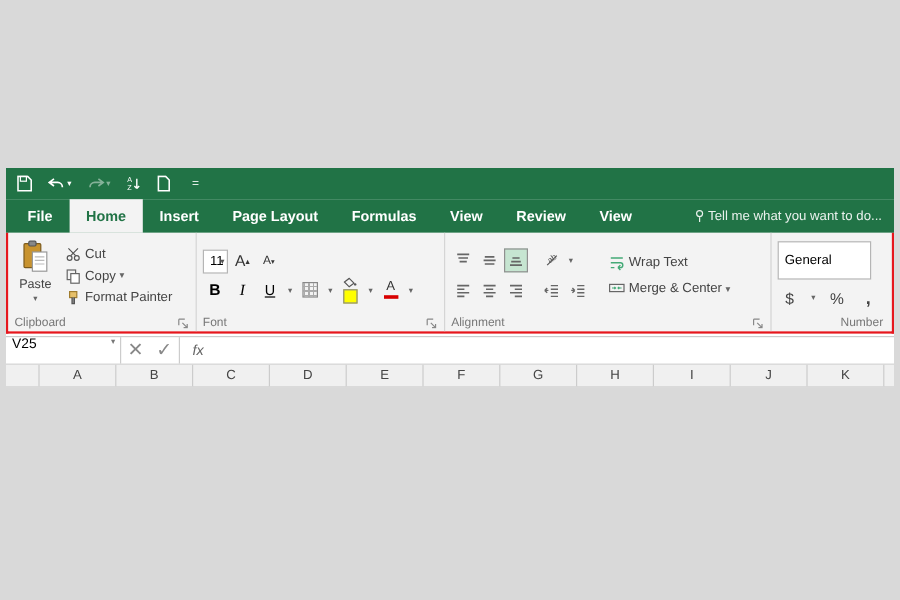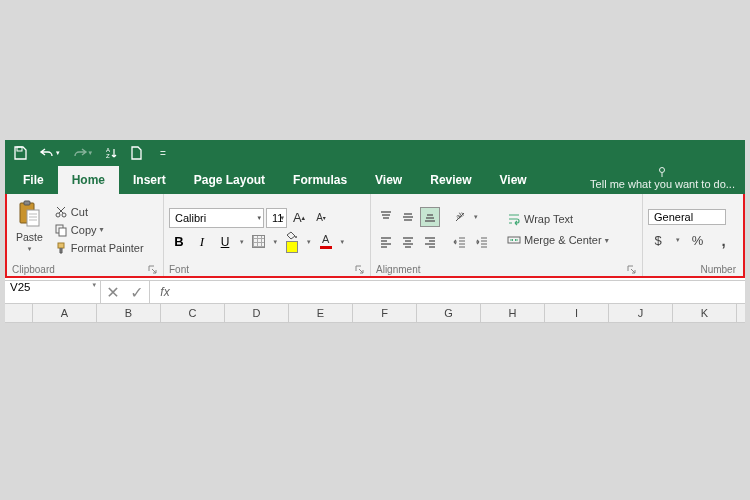--- a/index.html
+++ b/index.html
@@ -8,21 +8,21 @@
 
 
 .qat { background: #217346; height: 26px; display: flex; align-items: center; padding: 0 8px; gap: 12px; }
 .qat-item { color: #fff; display: flex; align-items: center; cursor: pointer; }
 
 
 .tabs { background: #217346; height: 28px; display: flex; align-items: stretch; padding-left: 4px; }
 .tab { color: #fff; font-size: 12px; padding: 0 14px; display: flex; align-items: center; cursor: pointer; font-weight: bold; }
 .tab.file { padding: 0 14px; }
 .tab.active { background: #f3f3f3; color: #217346; }
-.tellme { color: #fff; margin-left: auto; padding: 0 10px; display: flex; align-items: center; gap: 0; font-size: 11px; opacity: 0.9; flex-direction: column; }
+.tellme { color: #fff; margin-left: auto; padding: 0 10px; display: flex; align-items: center; gap: 0; font-size: 11px; opacity: 0.9; }
 
 
 .ribbon-wrap { border: 2px solid #e6171d; border-top: none; }
 .ribbon { background: #f3f3f3; height: 82px; display: flex; }
 .group { border-right: 1px solid #d5d5d5; display: flex; flex-direction: column; justify-content: space-between; padding: 3px 5px 1px; }
 .group-body { display: flex; gap: 4px; flex: 1; }
 .group-label { font-size: 10px; color: #777; text-align: left; position: relative; padding-top: 2px; }
 .group-launcher { position: absolute; right: 1px; bottom: 1px; width: 10px; height: 10px; display: flex; align-items: center; justify-content: center; }
 
 .big-btn { display: flex; flex-direction: column; align-items: center; gap: 2px; padding: 2px 4px; cursor: pointer; }
@@ -45,21 +45,21 @@
 .font-size { width: 20px; }
 
 
 .fill-sw { width: 12px; height: 12px; background: #ffff00; border: 1px solid #888; }
 .font-sw { width: 12px; height: 3px; background: #d80000; }
 .border-sw { width: 13px; height: 13px; border: 1px solid #888; background:
   repeating-linear-gradient(0deg, #aaa 0 1px, transparent 1px 4px),
   repeating-linear-gradient(90deg, #aaa 0 1px, transparent 1px 4px); }
 
 
-.num-combo { background: #fff; border: 1px solid #b5b5b5; height: 16px; width: 78px; font-size: 11px; padding: 0 14px 0 5px; position: relative; display: flex; align-items: center; cursor: pointer; }
+.num-combo { background: #fff; border: 1px solid #b5b5b5; height: 32px; width: 78px; font-size: 11px; padding: 0 14px 0 5px; position: relative; display: flex; align-items: center; cursor: pointer; }
 
 
 .fbar { background: #fff; border-top: 1px solid #ccc; border-bottom: 1px solid #ccc; height: 24px; display: flex; align-items: stretch; margin-top: 2px; }
 .name-box { width: 96px; border-right: 1px solid #ccc; display: flex; padding: 0 5px; font-size: 11.5px; position: relative; cursor: text; }
 .name-box .nb-drop { position: absolute; right: 4px; font-size: 7px; color: #777; }
 .fbar-btns { display: flex; align-items: center; border-right: 1px solid #ccc; }
 .fbar-btn { width: 24px; display: flex; align-items: center; justify-content: center; color: #888; cursor: pointer; }
 .fx { width: 30px; display: flex; align-items: center; justify-content: center; font-style: italic; font-size: 12px; color: #666; cursor: pointer; }
 .formula-input { flex: 1; padding: 0 5px; cursor: text; }
 
@@ -183,24 +183,20 @@
           <svg width="9" height="9" viewBox="0 0 9 9">
                 <path d="M1 1h5M1 1v5M4 4l4 4M8 5v3H5" fill="none" stroke="#888" stroke-width="1"></path>
               </svg>
         </span>
       </div>
     </div>
 
     <div class="group" style="width:207px">
       <div class="group-body" style="flex-direction:column;gap:4px;justify-content:center">
         <div class="row">
-          <div class="font-combo font-name">
-            <span>Calibri</span>
-                <span class="combo-drop">▾</span>
-          </div>
           <div class="font-combo font-size">
             <span>11</span>
                 <span class="combo-drop">▾</span>
           </div>
           <span class="sq-btn" style="font-size:13px;color:#333">A<sup style="font-size:7px">▴</sup></span>
           <span class="sq-btn" style="font-size:10px;color:#333">A<sup style="font-size:6px">▾</sup></span>
         </div>
         <div class="row" style="gap:3px">
           <span class="sq-btn" style="font-weight:bold;font-size:13px">B</span>
           <span class="sq-btn" style="font-style:italic;font-family:serif;font-size:13px">I</span>

